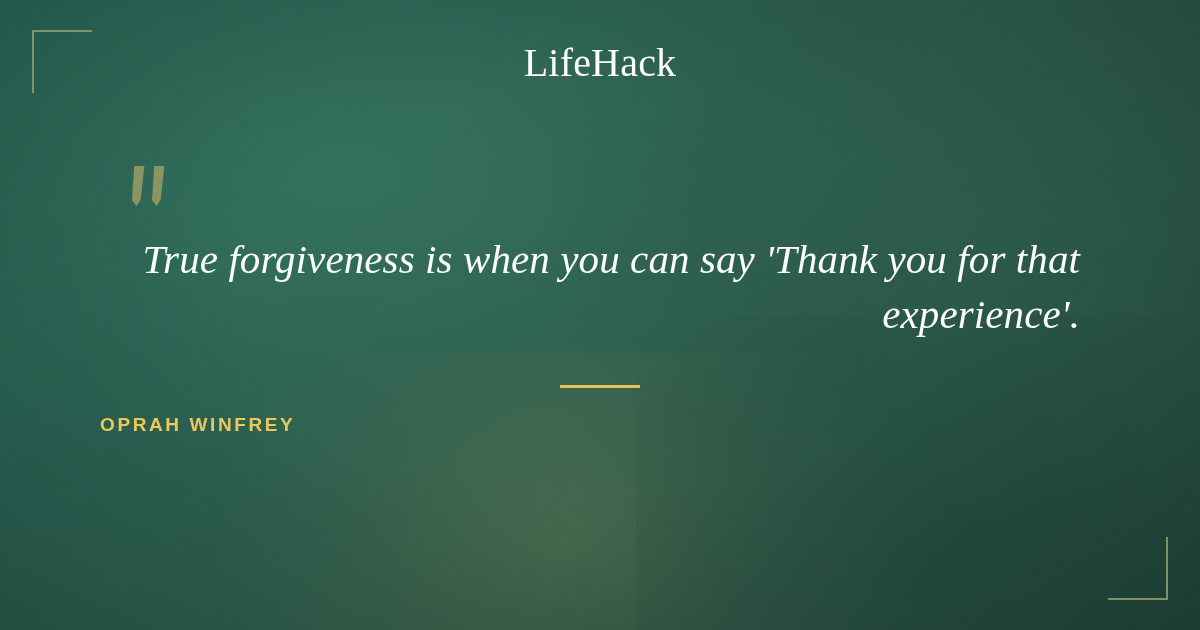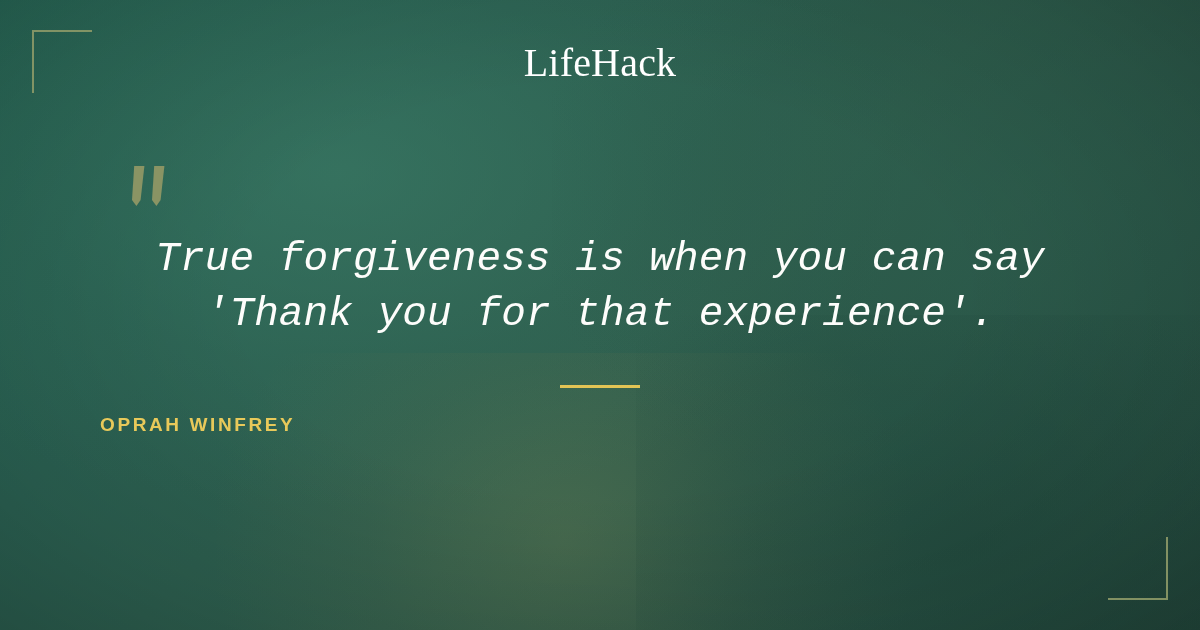--- a/index.html
+++ b/index.html
@@ -119,22 +119,22 @@
     top: 4px;
     width: 50px;
     height: 52px;
     line-height: 0;
   }
   .quote-mark svg { display: block; }
 
   .quote-text {
     margin: 0 auto;
     width: 960px;
-    text-align: center;
-    font-family: Liberation Mono, monospace;
+    text-align: right;
+    font-family: Liberation Serif, serif;
     font-style: italic;
     font-weight: 400;
     font-size: 41px;
     line-height: 1.33;
     color: #fdfdfb;
     letter-spacing: 0.1px;
     padding-top: 72px;
   }
 
   .divider {

